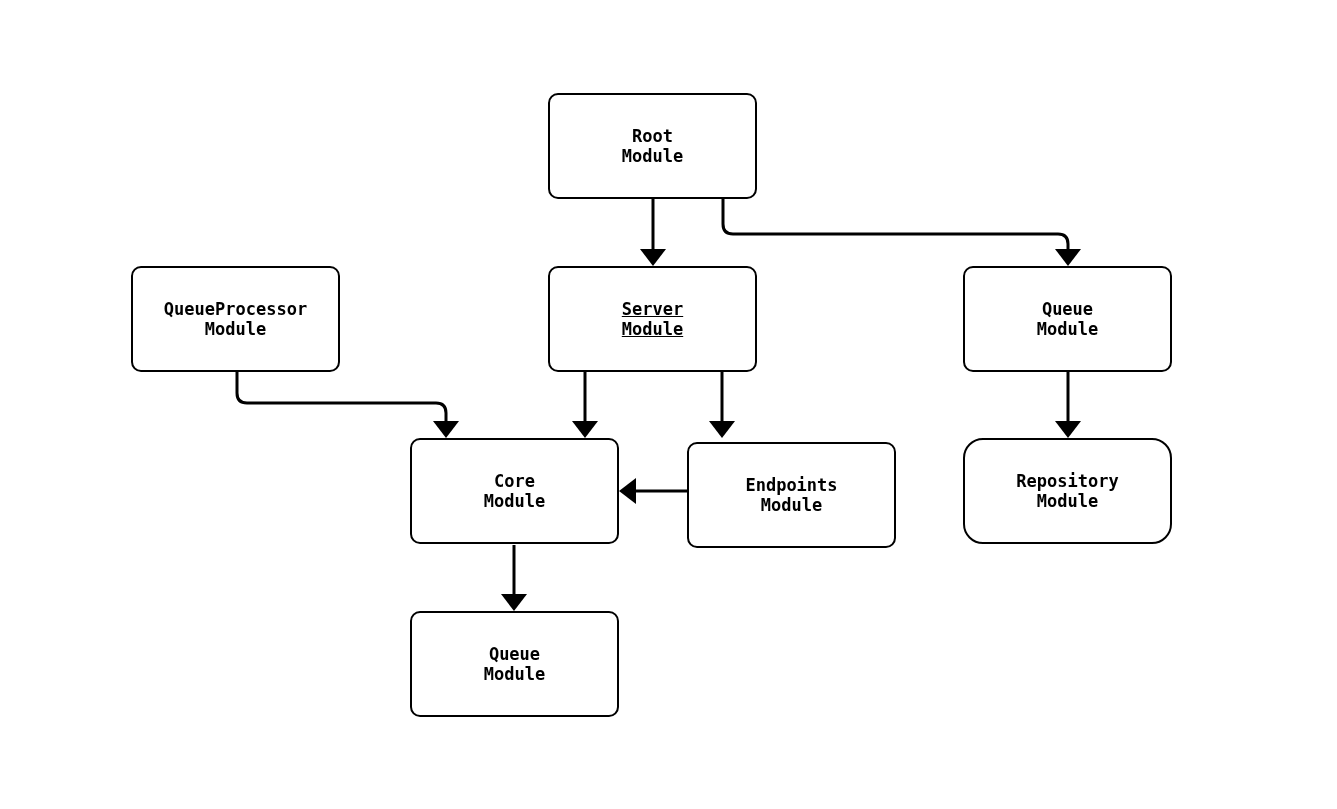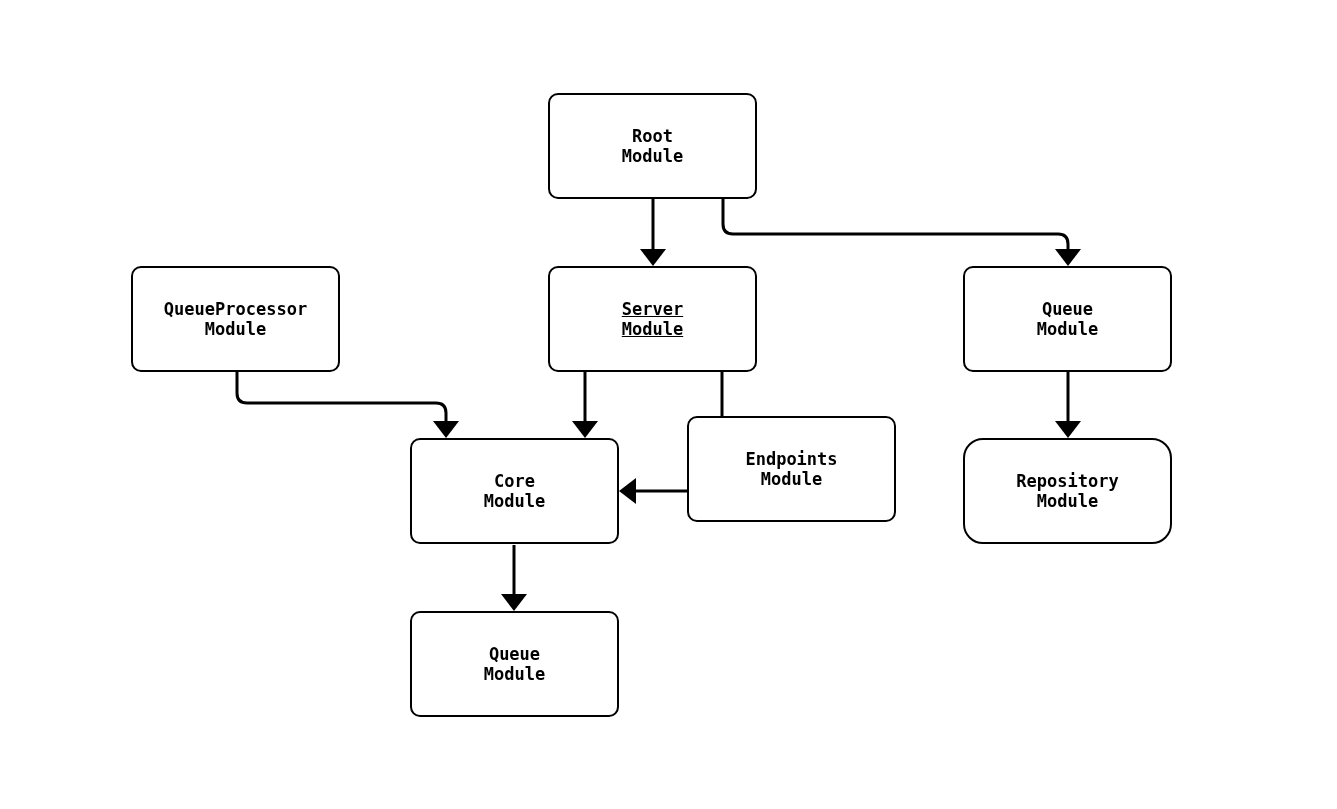--- a/index.html
+++ b/index.html
@@ -35,21 +35,21 @@
     line-height: 20px;
     color: #000000;
     text-align: center;
     white-space: pre-line;
   }
   .pos-root            { left: 548px; top: 93px;  }
   .pos-queue-processor { left: 131px; top: 266px; }
   .pos-server          { left: 548px; top: 266px; text-decoration: underline; }
   .pos-global          { left: 963px; top: 266px; }
   .pos-core            { left: 410px; top: 438px; }
-  .pos-endpoints       { left: 687px; top: 416px; }
+  .pos-endpoints       { left: 687px; top: 442px; }
   .pos-repository      { left: 963px; top: 438px; border-radius: 20px; }
   .pos-queue           { left: 410px; top: 611px; }
   .edge-path {
     fill: none;
     stroke: #000000;
     stroke-width: 3;
     stroke-linecap: butt;
     stroke-linejoin: round;
   }
   .edge-head { fill: #000000; stroke: none; }

